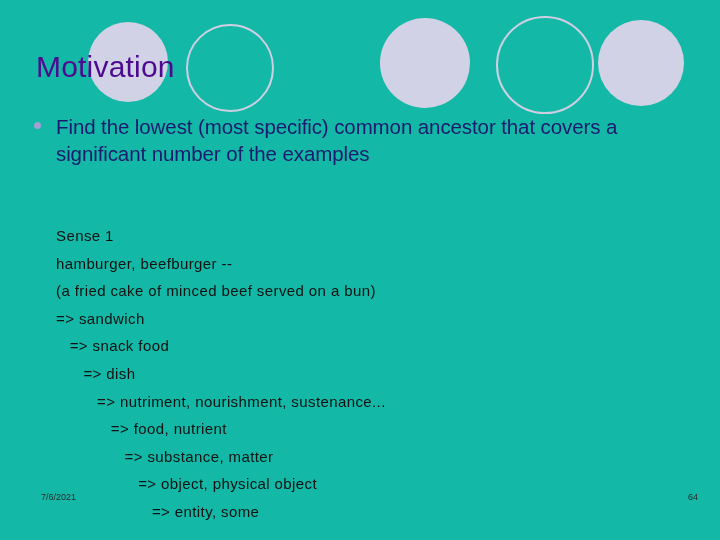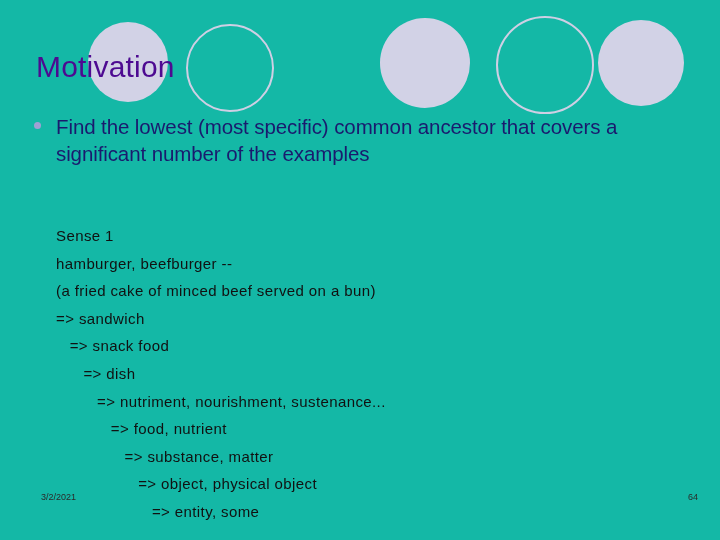--- a/index.html
+++ b/index.html
@@ -138,16 +138,16 @@
     <div class="bullet-row">
       <span class="bullet-mark">
         <span class="bullet-dot" style="background: rgb(160, 160, 212);"></span>
       </span>
       <span class="bullet-text" style="color: rgb(26, 26, 110);">Find the lowest (most specific) common ancestor that covers a significant number of the examples</span>
     </div>
   </div>
 
   <div class="mono-block"><div class="mono-line">Sense 1</div><div class="mono-line">hamburger, beefburger --</div><div class="mono-line">(a fried cake of minced beef served on a bun)</div><div class="mono-line">=&gt; sandwich</div><div class="mono-line">   =&gt; snack food</div><div class="mono-line">      =&gt; dish</div><div class="mono-line">         =&gt; nutriment, nourishment, sustenance...</div><div class="mono-line">            =&gt; food, nutrient</div><div class="mono-line">               =&gt; substance, matter</div><div class="mono-line">                  =&gt; object, physical object</div><div class="mono-line">                     =&gt; entity, some</div></div>
 
-  <div class="footer-date">3/2/2021</div>
+  <div class="footer-date">7/6/2021</div>
   <div class="footer-page">64</div>
 
 </div>
 
 </body></html>

